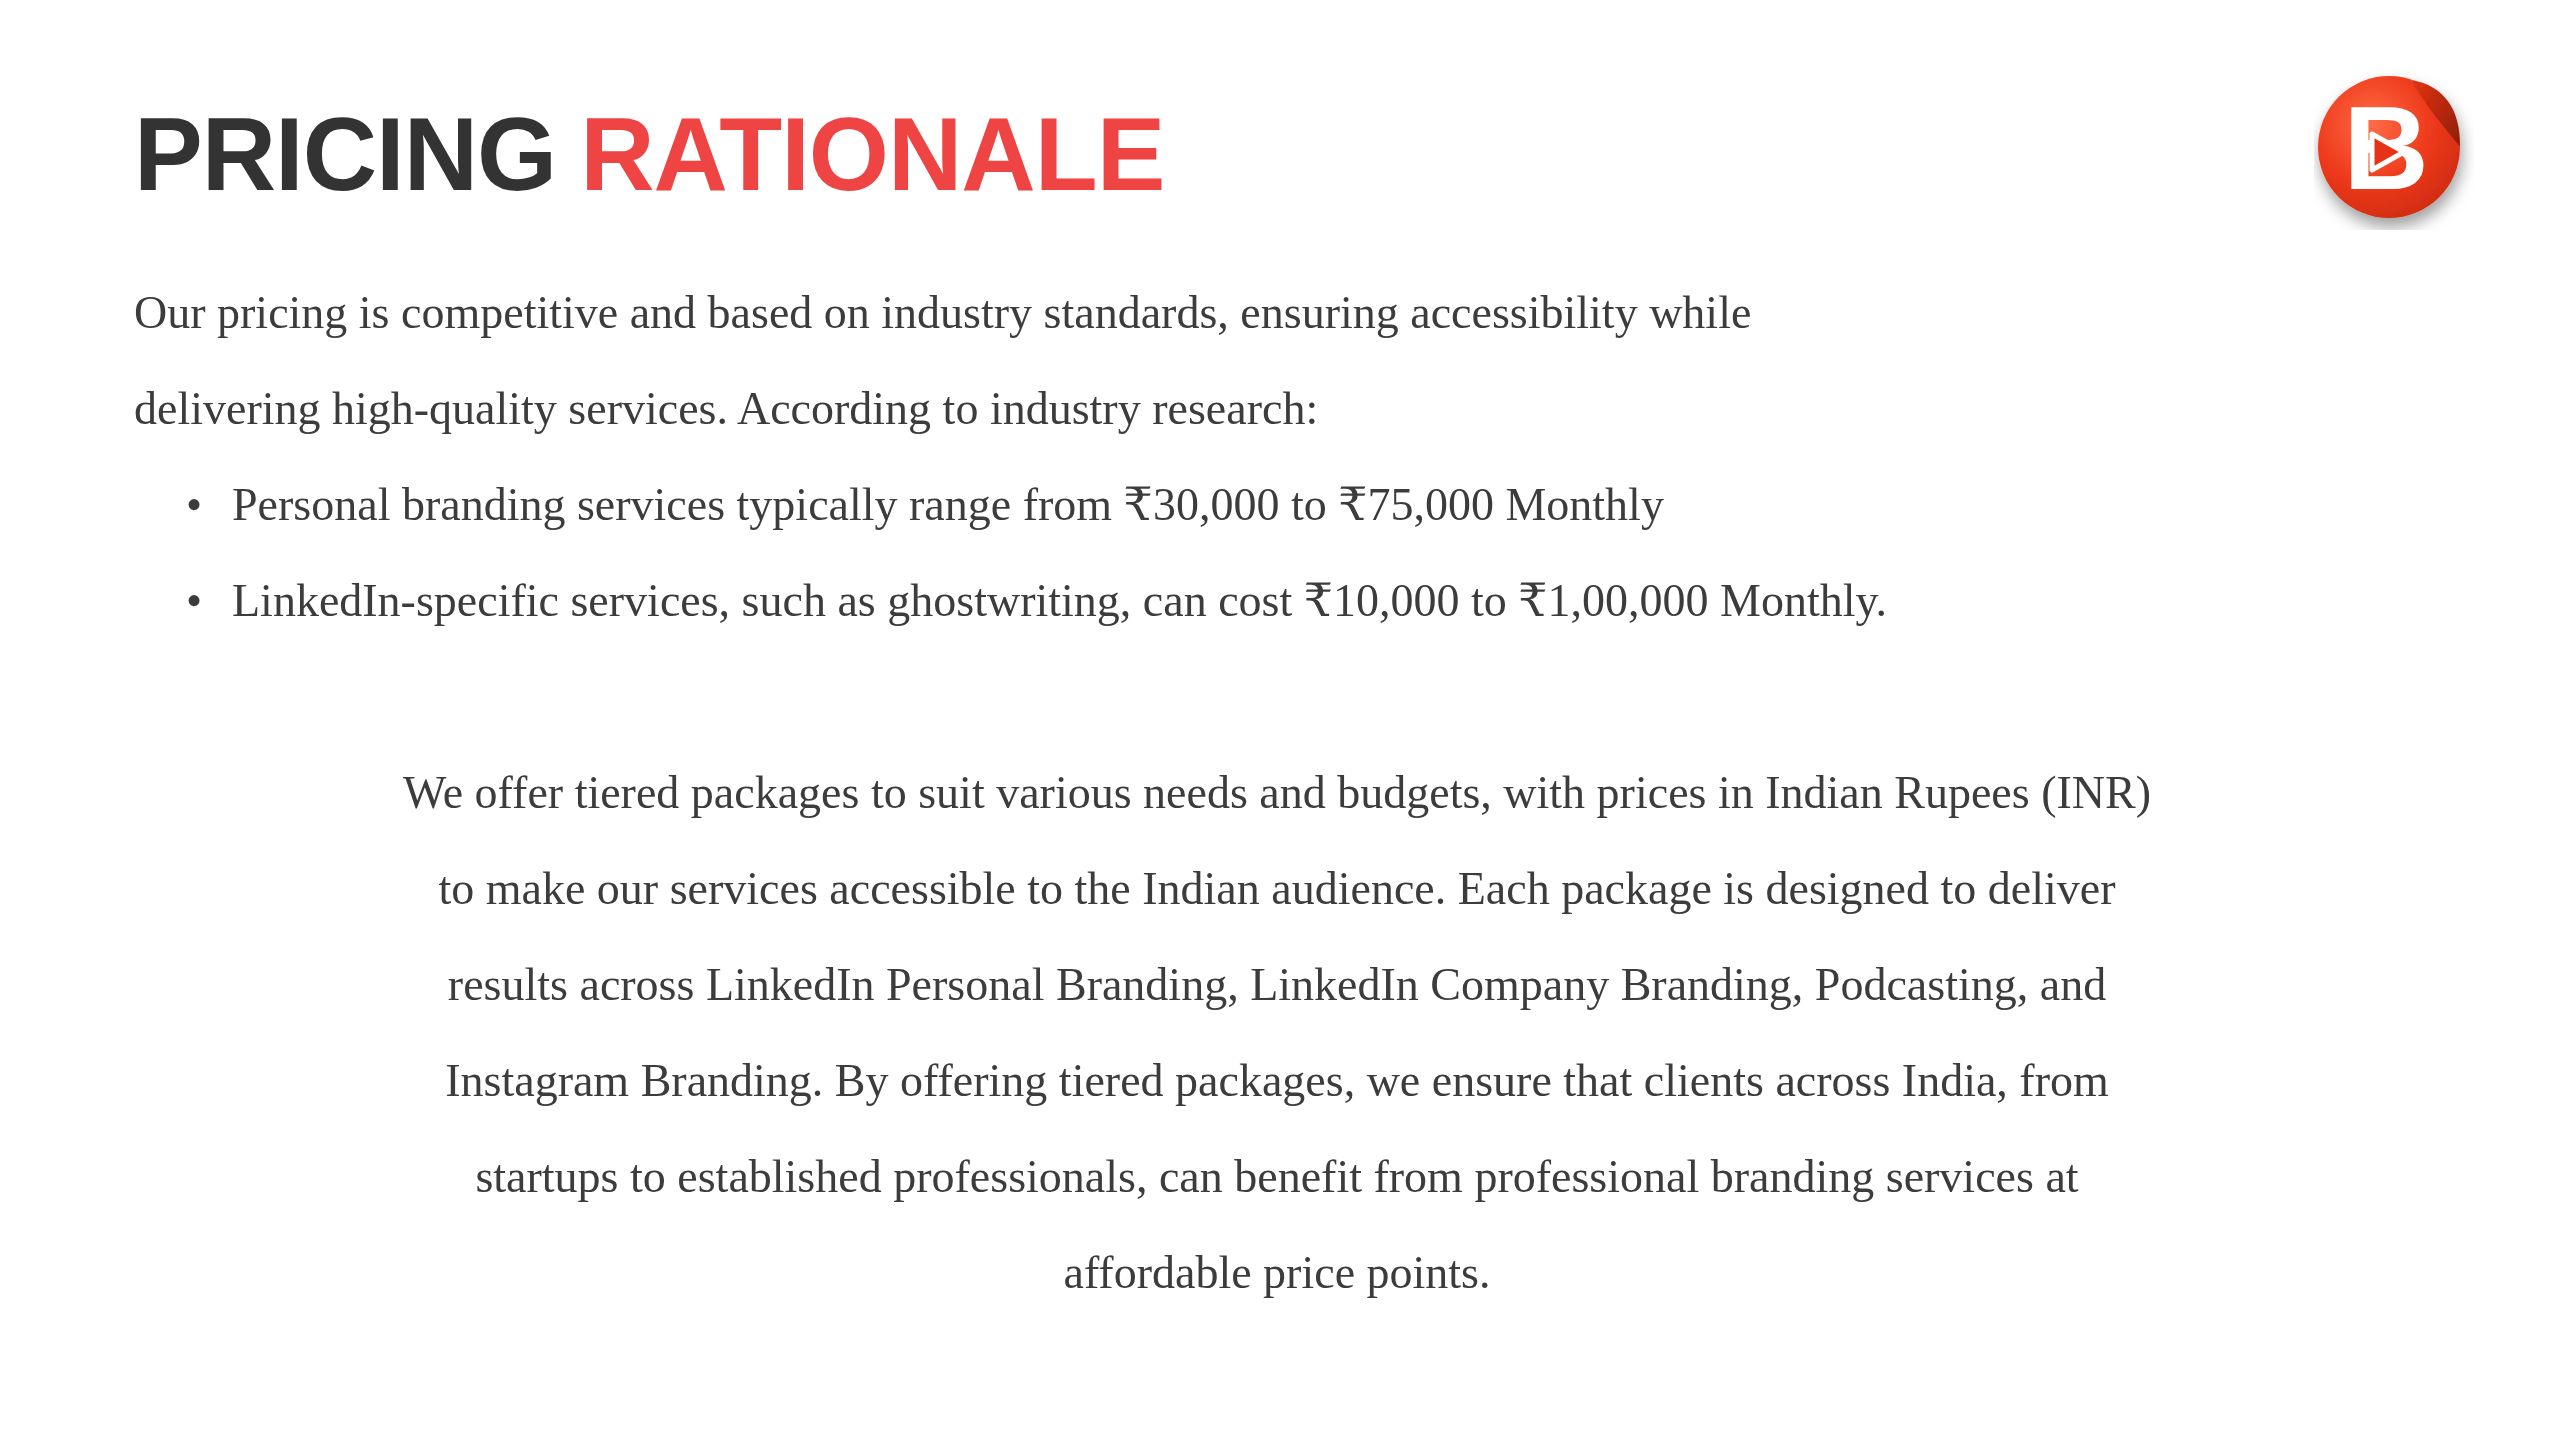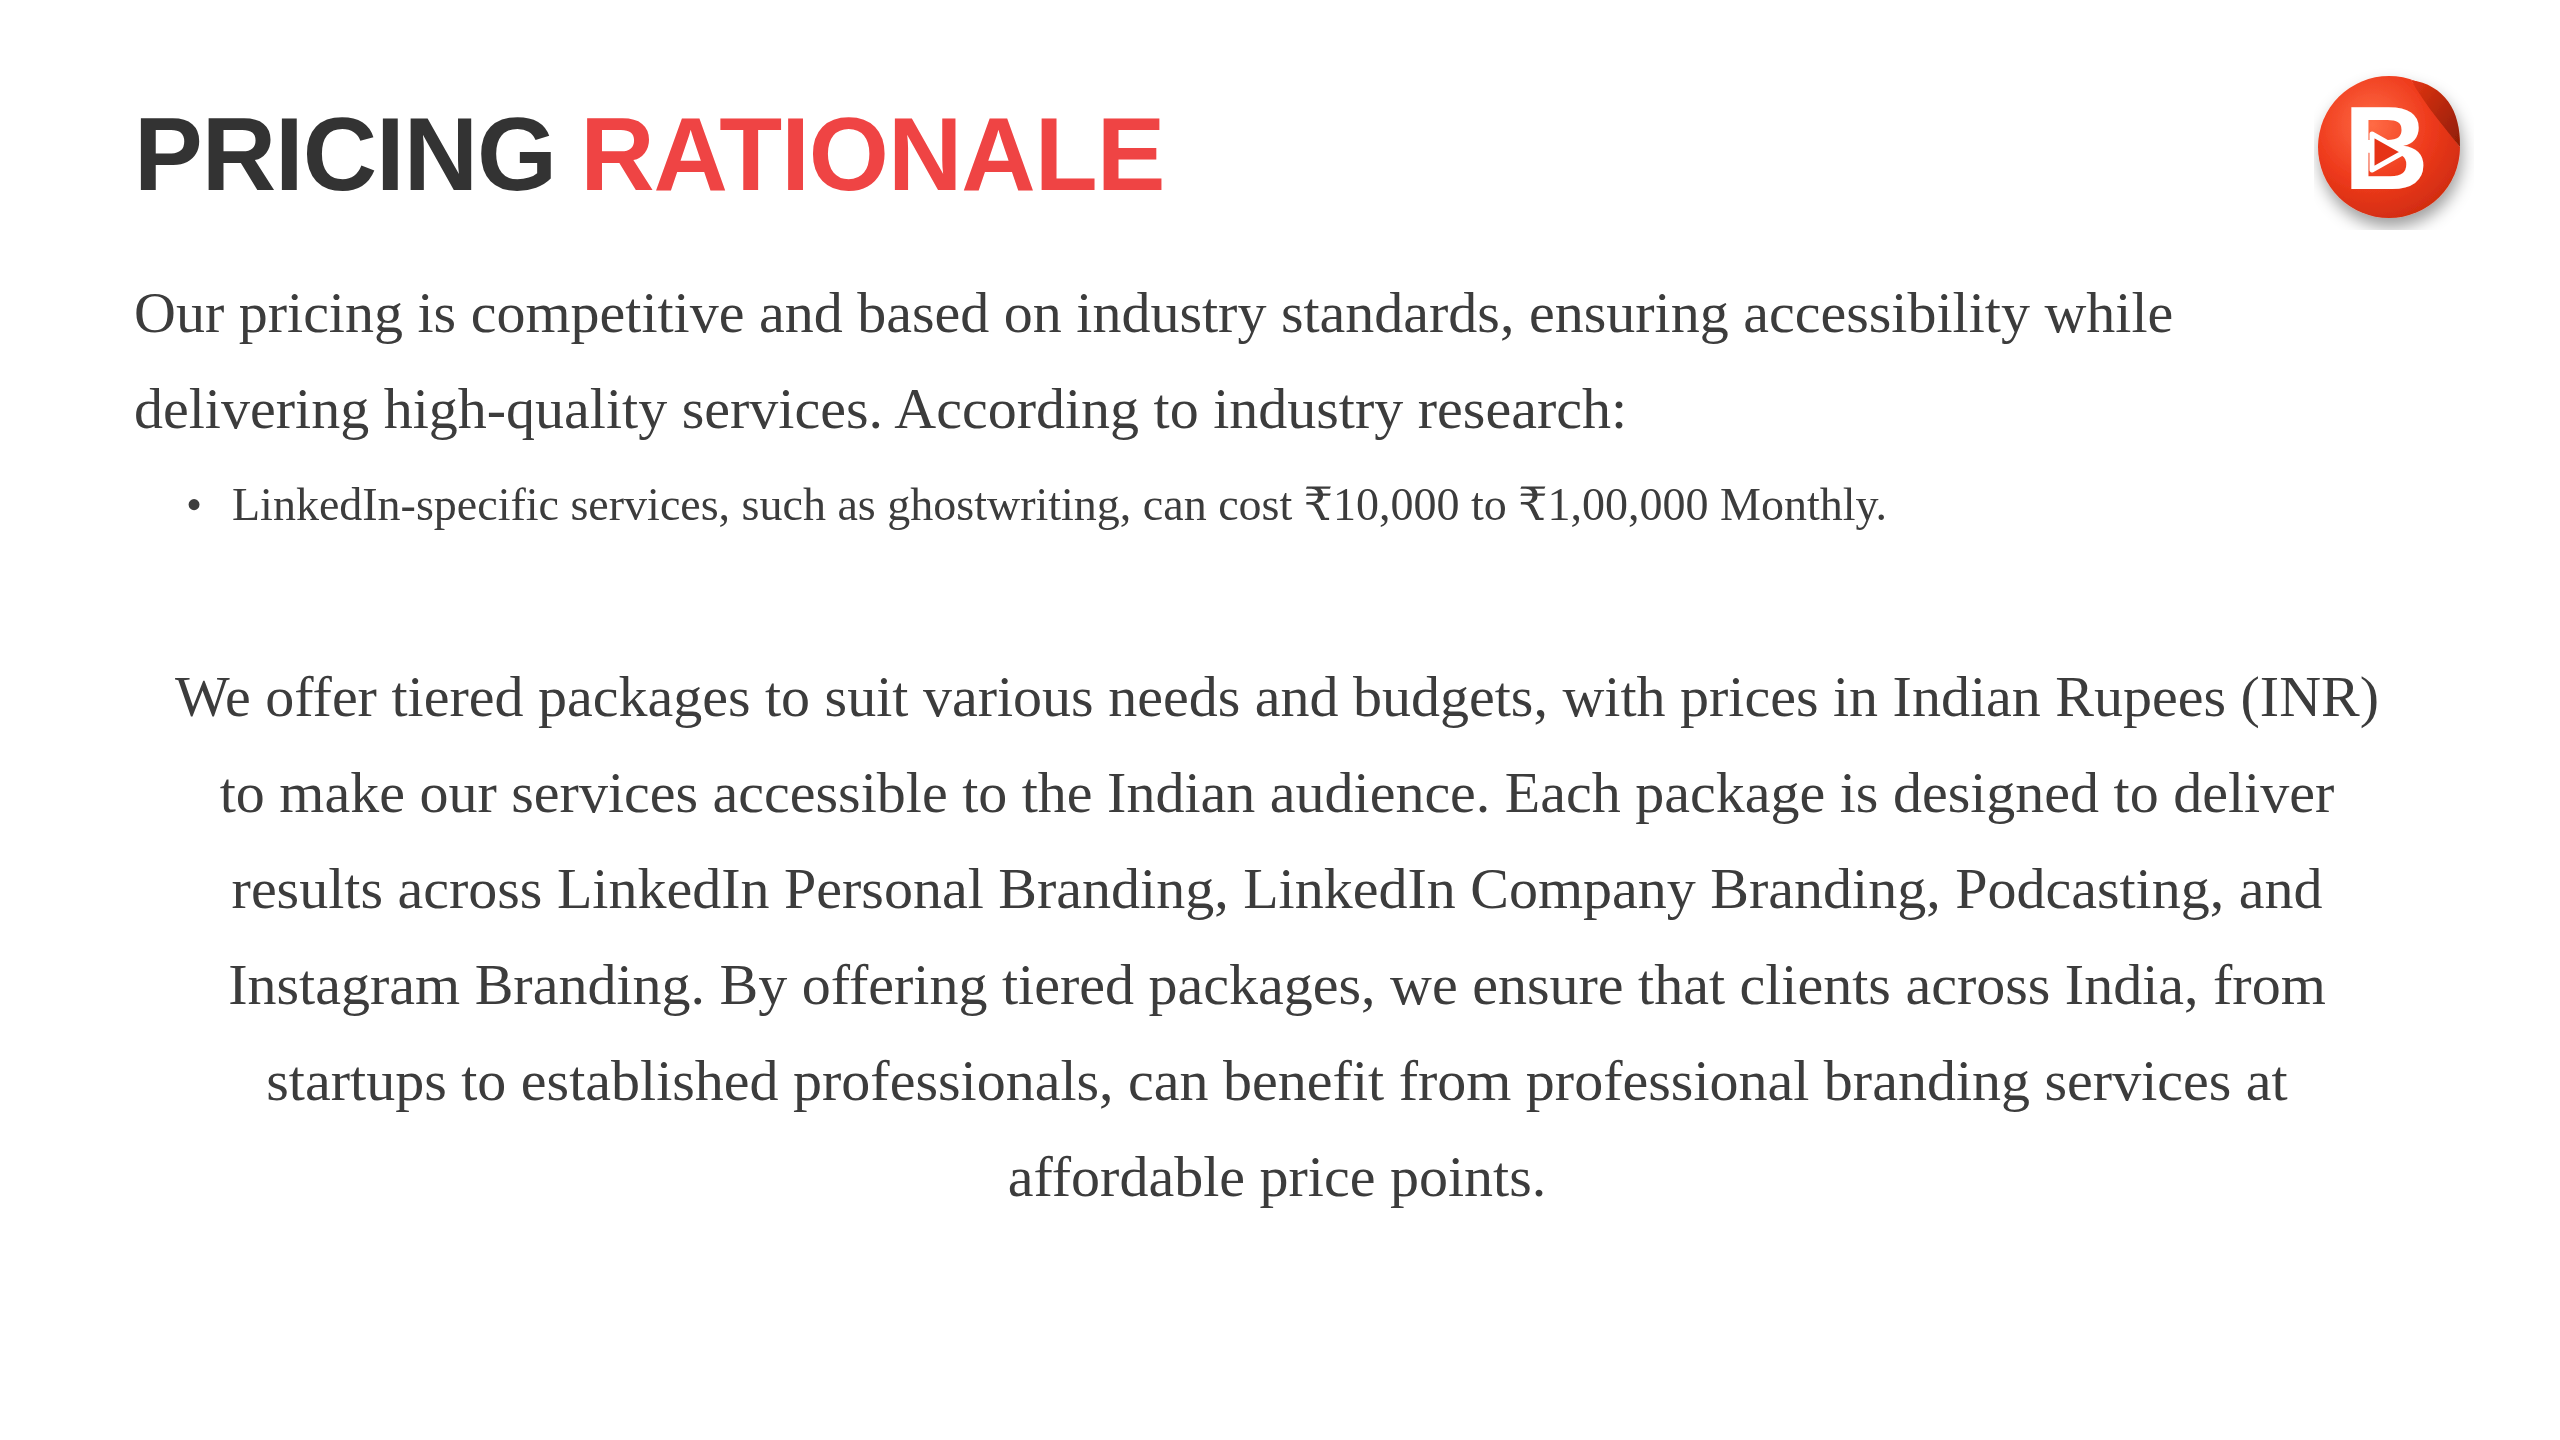--- a/index.html
+++ b/index.html
@@ -32,21 +32,21 @@
     letter-spacing: -1px;
     color: #333333;
     white-space: nowrap;
   }
   .title .accent {
     color: #ef4444;
     margin-left: 24px;
   }
   
   .body-text {
-    font-size: 58px;
+    font-size: 46px;
     line-height: 96px;
     white-space: pre-line;
     margin: 0;
   }
   .intro { margin-top: 56px; }
   ul.points {
     list-style: none;
     margin: 0;
     padding: 0 0 0 52px;
   }
@@ -105,20 +105,21 @@
       <path d="M 97 28 C 130 33 147 58 146 95 C 131 76 111 53 97 28 Z" fill="url(#flapGrad)"></path>
     </g>
     <text x="72" y="137" text-anchor="middle" font-family="'Liberation Sans','DejaVu Sans',sans-serif" font-weight="bold" font-size="118" fill="#ffffff">B</text>
     <polygon points="58,82 90,100 58,118" fill="#e63317" stroke="#ffffff" stroke-width="5" stroke-linejoin="round"></polygon>
   </svg>
 
   <p class="body-text intro">Our pricing is competitive and based on industry standards, ensuring accessibility while
 delivering high-quality services. According to industry research:</p>
 
   <ul class="points">
+    <li>Personal branding services typically range from ₹30,000 to ₹75,000 Monthly</li>
     <li>LinkedIn-specific services, such as ghostwriting, can cost ₹10,000 to ₹1,00,000 Monthly.</li>
   </ul>
 
   <p class="body-text offer">We offer tiered packages to suit various needs and budgets, with prices in Indian Rupees (INR)
 to make our services accessible to the Indian audience. Each package is designed to deliver
 results across LinkedIn Personal Branding, LinkedIn Company Branding, Podcasting, and
 Instagram Branding. By offering tiered packages, we ensure that clients across India, from
 startups to established professionals, can benefit from professional branding services at
 affordable price points.</p>
 

